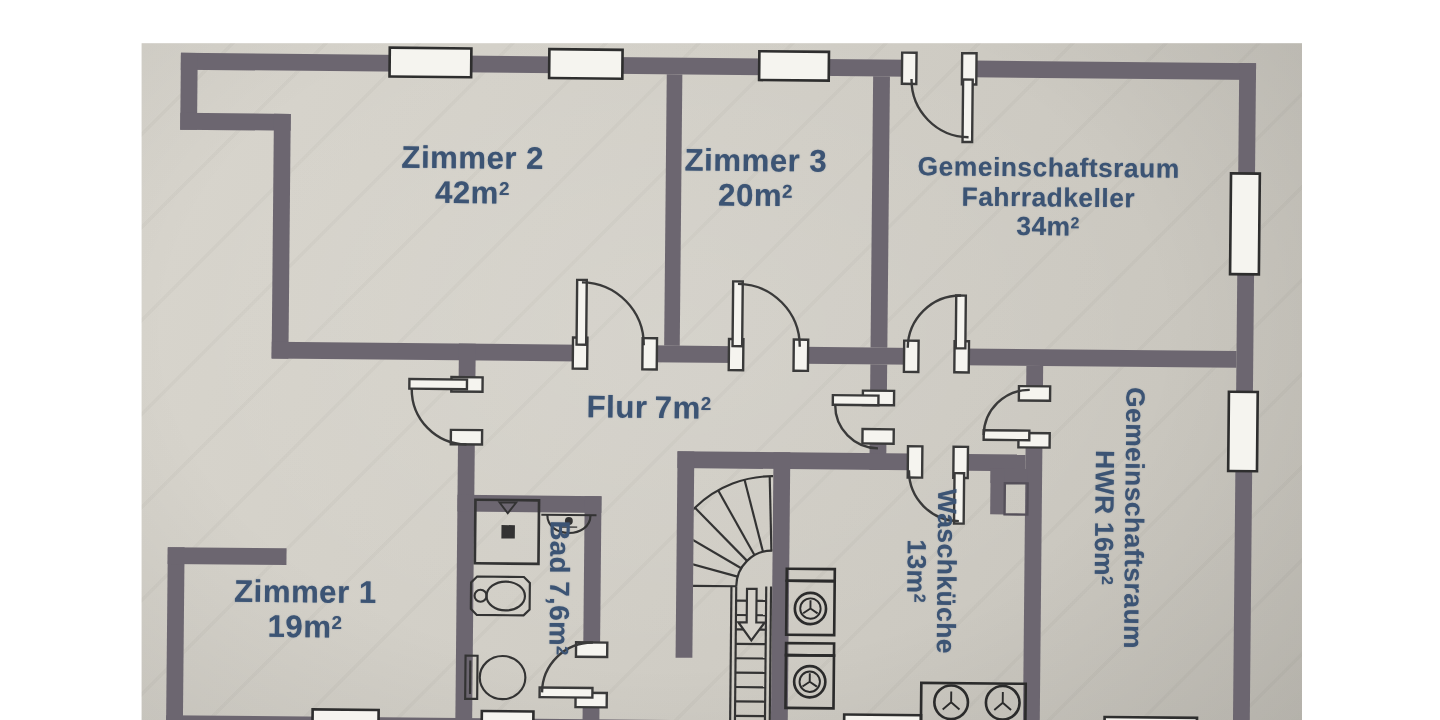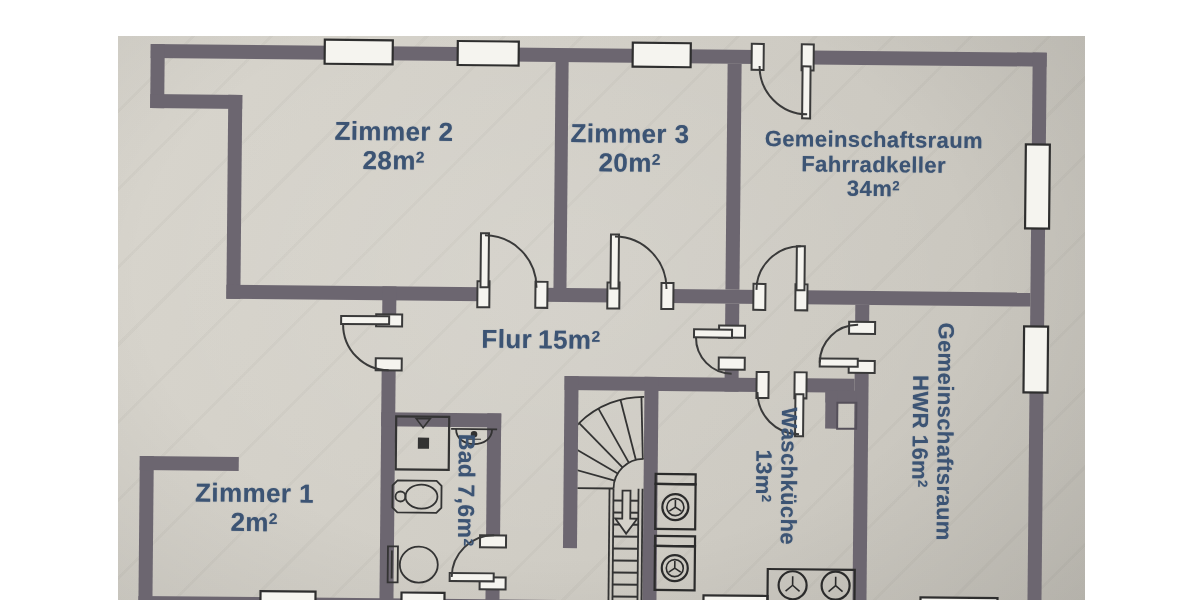--- a/index.html
+++ b/index.html
@@ -230,41 +230,41 @@
         <circle cx="795" cy="547" r="14"></circle>
         <path d="M 795 547 L 795 538 M 795 547 L 788 553 M 795 547 L 802 553" stroke-width="1.6"></path>
         <circle cx="838" cy="547" r="14"></circle>
         <path d="M 838 547 L 838 538 M 838 547 L 831 553 M 838 547 L 845 553" stroke-width="1.6"></path>
       </g>
     </g>
   </svg>
 
   <div class="lbl fs26" style="left:392px;top:112px;">
     <div><span>Zimmer 2</span></div>
-    <div><span>28m</span><span class="sup">2</span></div>
+    <div><span>42m</span><span class="sup">2</span></div>
   </div>
 
   <div class="lbl fs26" style="left:628px;top:112px;">
     <div><span>Zimmer 3</span></div>
     <div><span>20m</span><span class="sup">2</span></div>
   </div>
 
   <div class="lbl fs22" style="left:872px;top:126px;">
     <div><span>Gemeinschaftsraum</span></div>
     <div><span>Fahrradkeller</span></div>
     <div><span>34m</span><span class="sup">2</span></div>
   </div>
 
   <div class="lbl fs26" style="left:541px;top:304px;">
-    <span>Flur</span><span class="sp">15m</span><span class="sup">2</span>
+    <span>Flur</span><span class="sp">7m</span><span class="sup">2</span>
   </div>
 
   <div class="lbl fs26" style="left:256px;top:475px;">
     <div><span>Zimmer 1</span></div>
-    <div><span>2m</span><span class="sup">2</span></div>
+    <div><span>19m</span><span class="sup">2</span></div>
   </div>
 
   <div class="lbl rot fs23" style="left:467px;top:455px;">
     <span>Bad</span><span class="sp">7,6m</span><span class="sup">2</span>
   </div>
 
   <div class="lbl rot fs22" style="left:777px;top:438px;">
     <div><span>Waschküche</span></div>
     <div><span>13m</span><span class="sup">2</span></div>
   </div>

